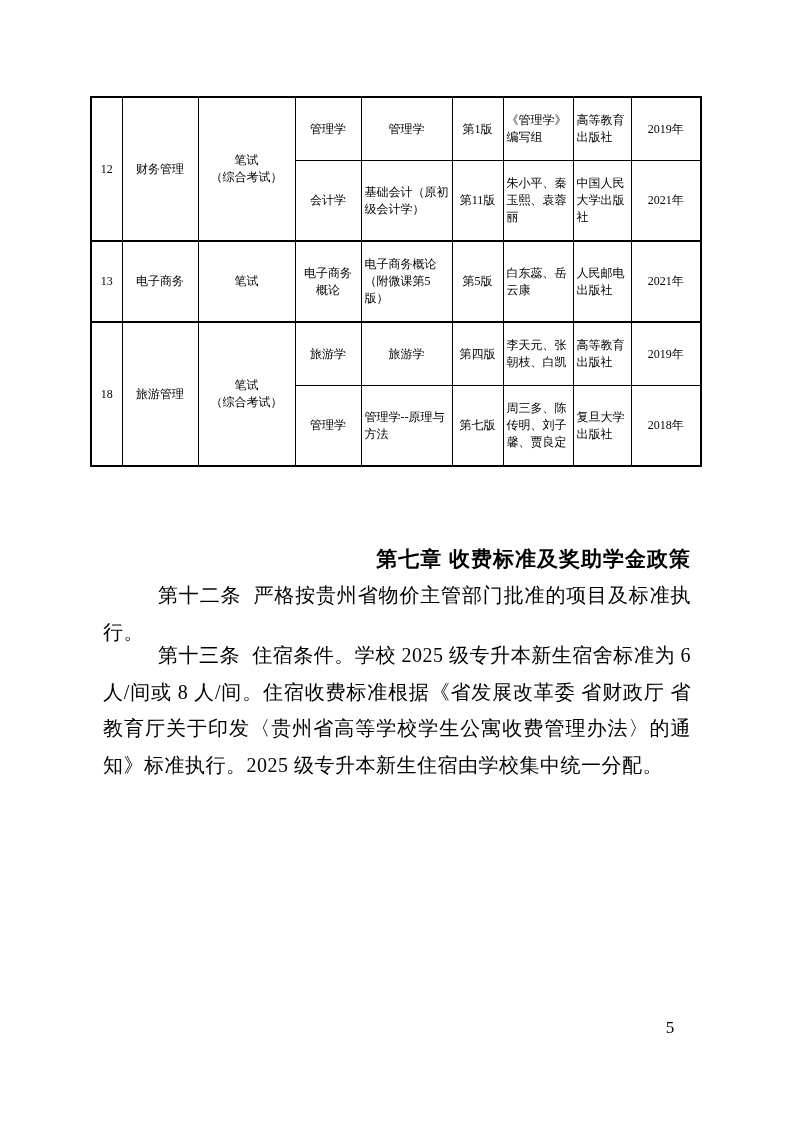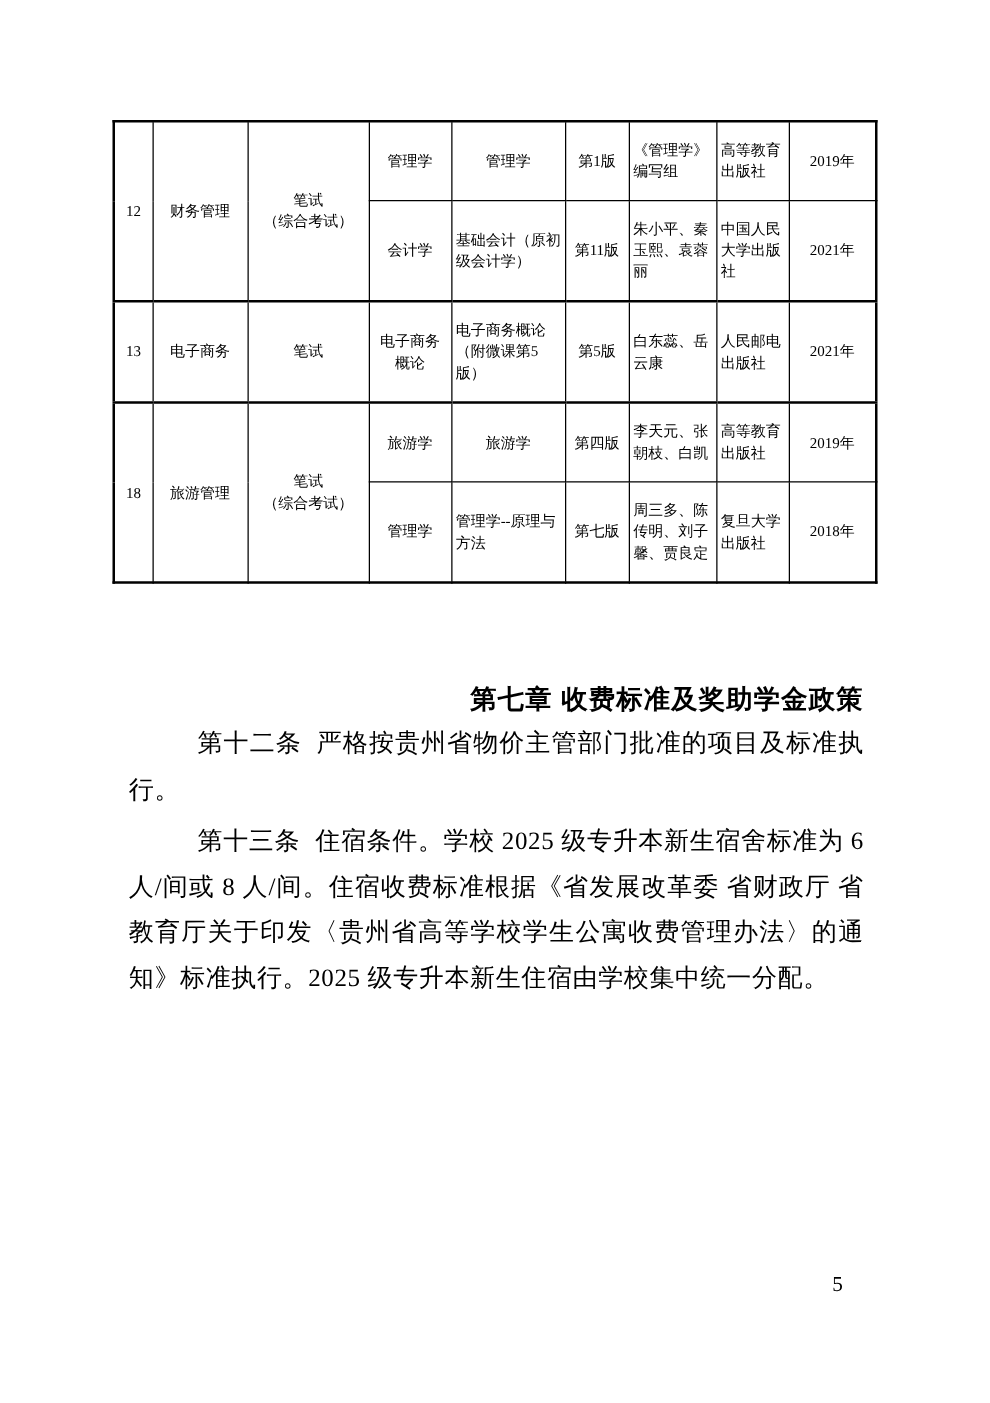--- a/index.html
+++ b/index.html
@@ -150,20 +150,20 @@
     </tbody>
   </table>
 
 
   <h2 class="chapter">第七章 收费标准及奖助学金政策</h2>
 
   <p class="bodyblock indent" style="top:577px">
     <span class="art-label">第十二条</span><span>严格按贵州省物价主管部门批准的项目及标准执行。</span>
   </p>
 
-  <p class="bodyblock indent" style="top:655px">
+  <p class="bodyblock indent" style="top:637px">
     <span class="art-label">第十三条</span><span>住宿条件。学校 2025 级专升本新生宿舍标准为 6 人/间或 8 人/间。住宿收费标准根据《省发展改革委 省财政厅 省教育厅关于印发〈贵州省高等学校学生公寓收费管理办法〉的通知》标准执行。2025 级专升本新生住宿由学校集中统一分配。</span>
   </p>
 
 
   <div class="page-number">5</div>
 
 </div>
 
 </body></html>

